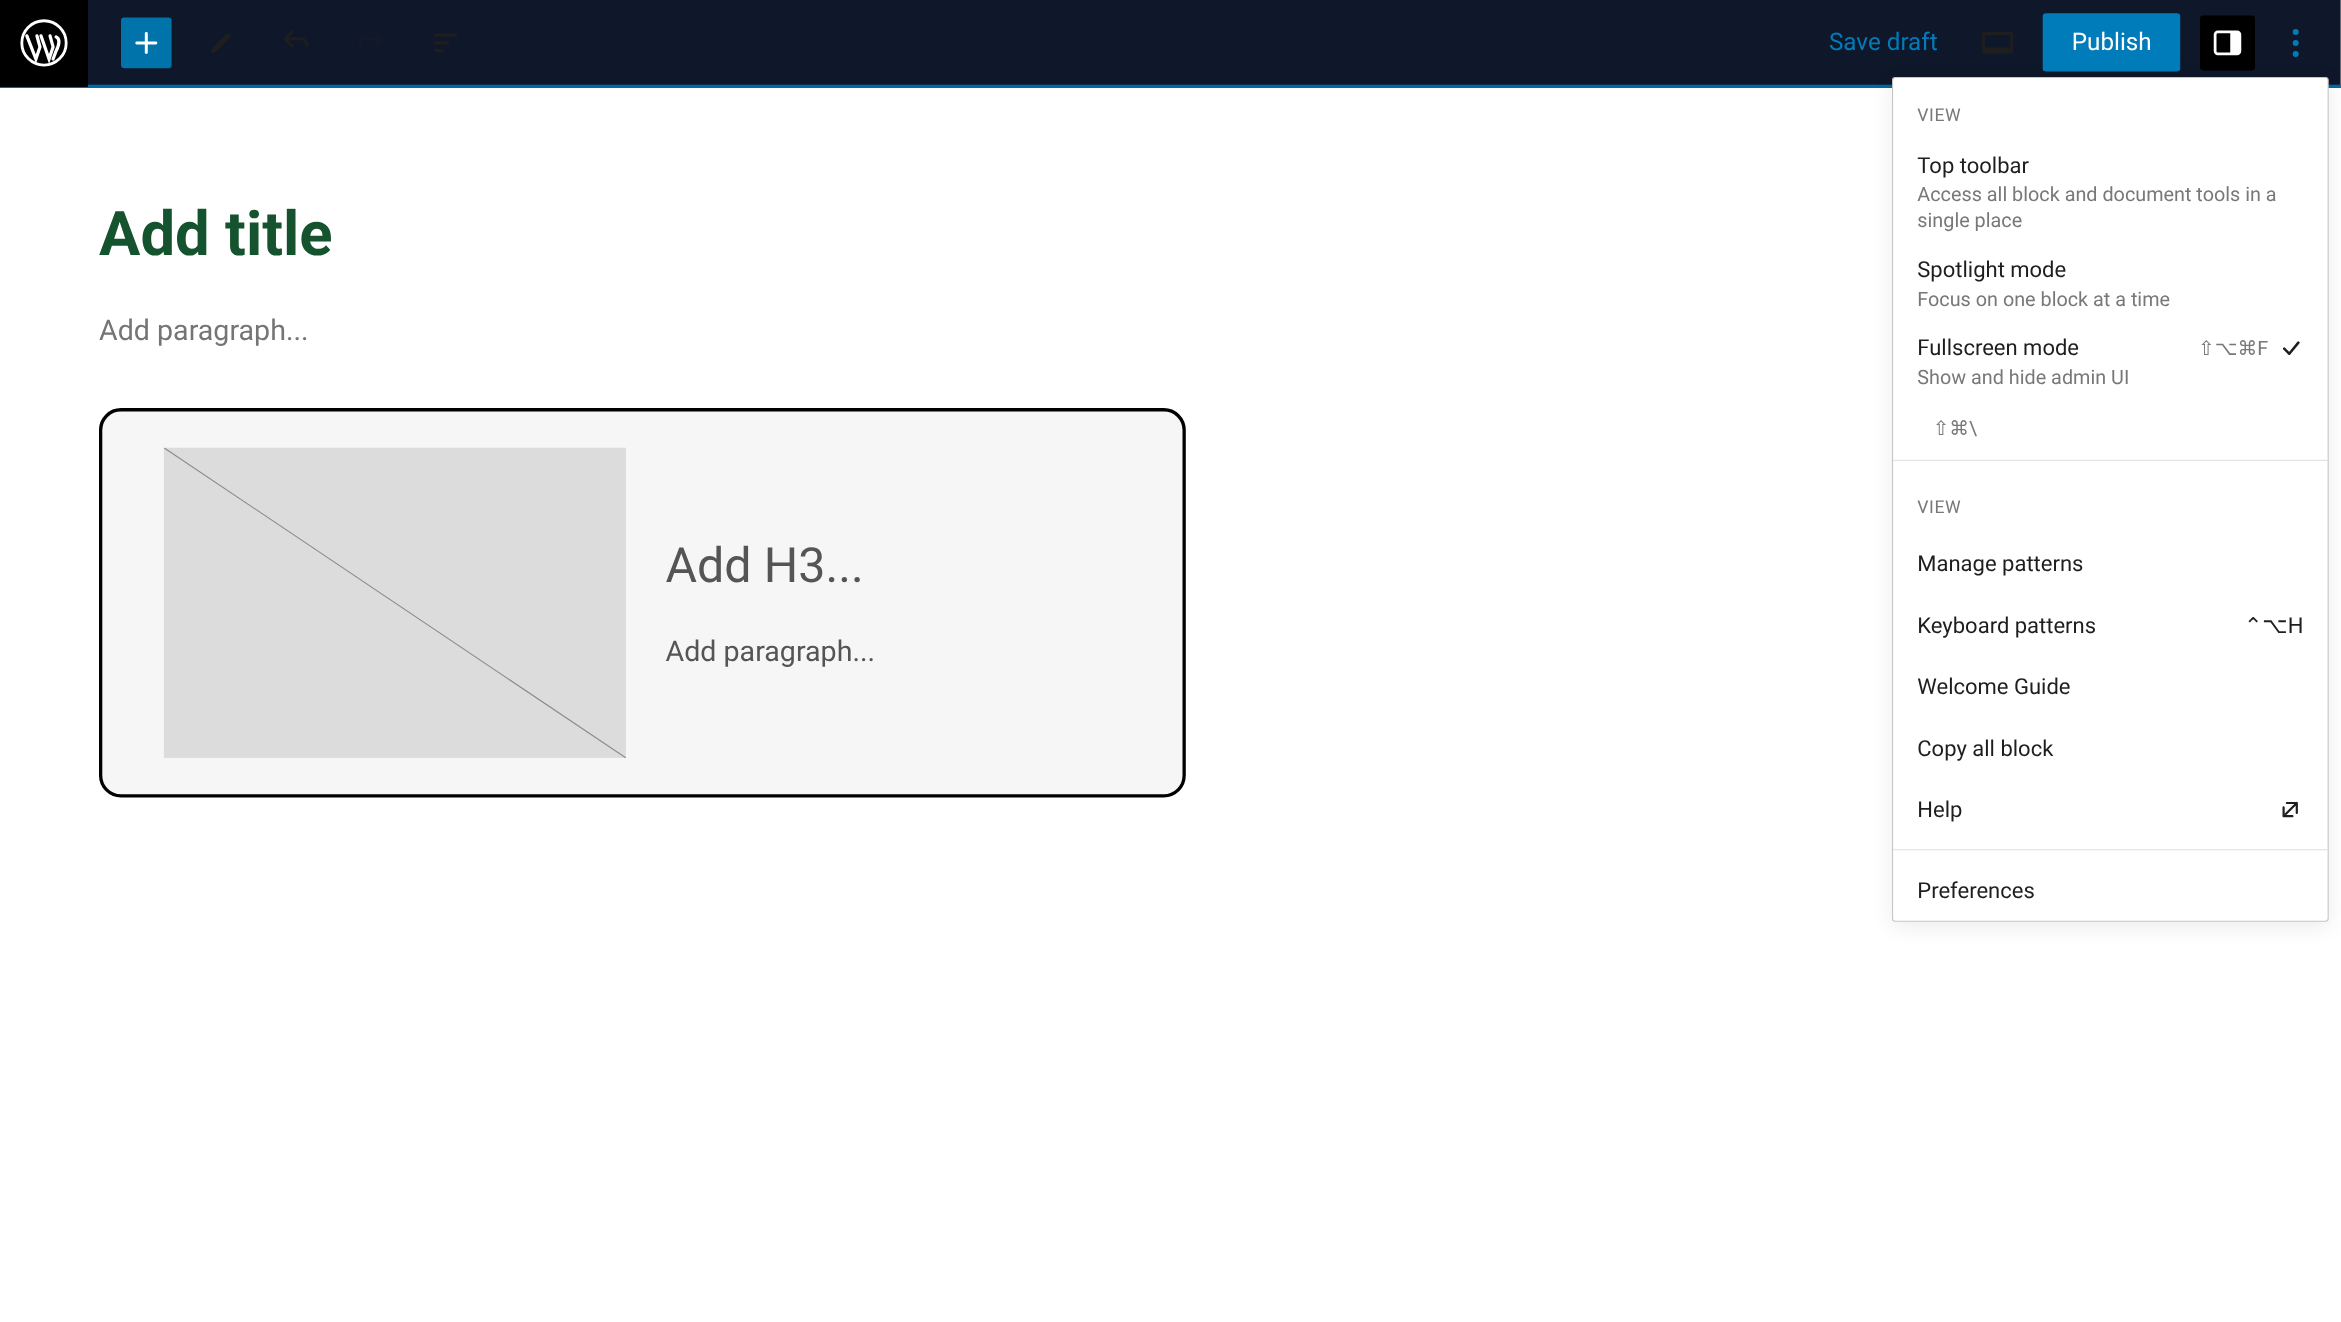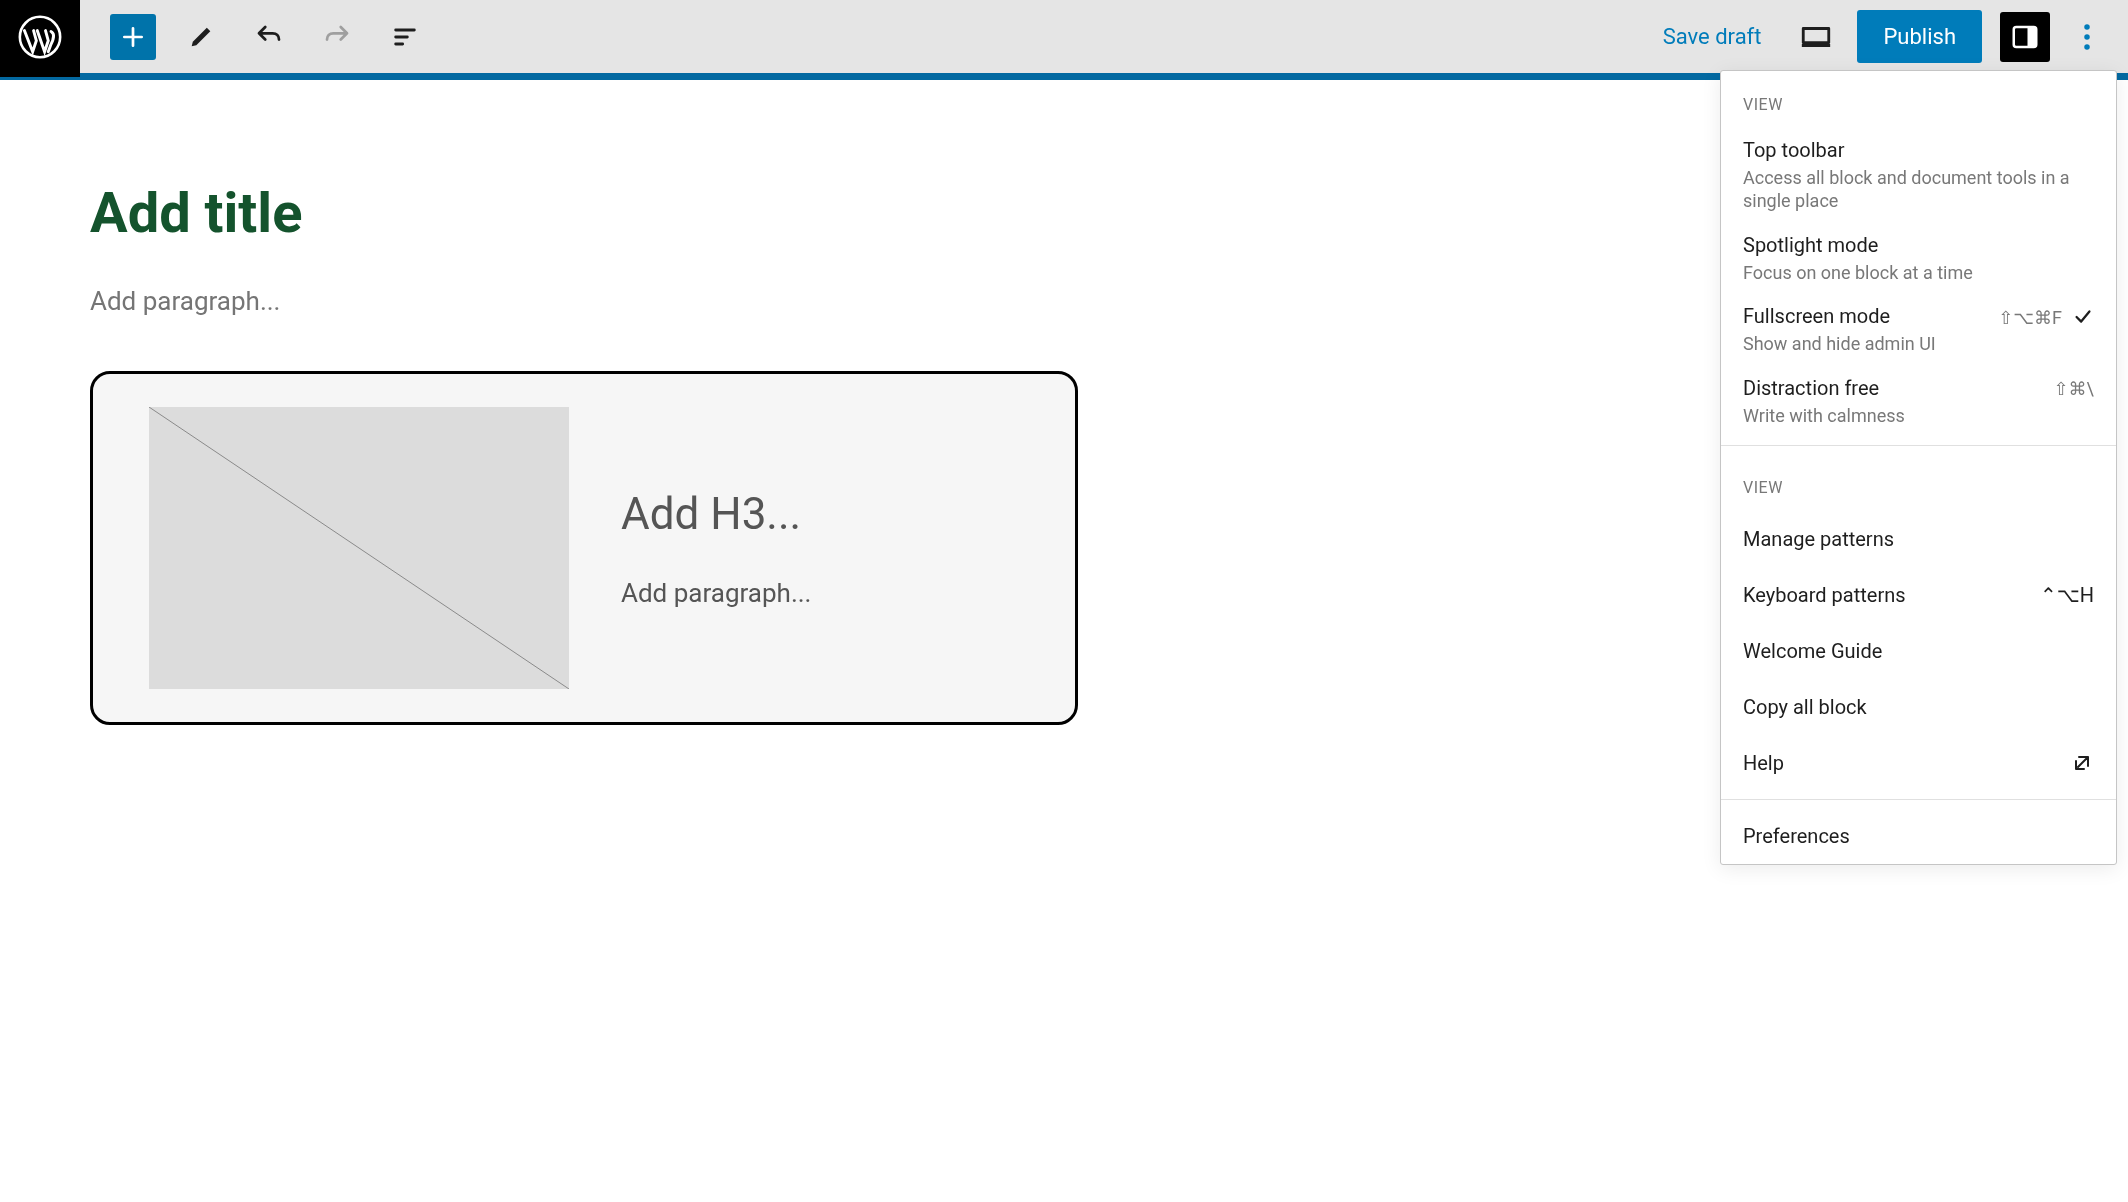--- a/index.html
+++ b/index.html
@@ -10,22 +10,22 @@
       height: 1202px;
       overflow: hidden;
       position: relative;
     }
 
     
     .top-toolbar {
       display: flex;
       align-items: center;
       height: 80px;
-      border-bottom: 7px solid #0369a1;
-      background: #e5e5e5;
+      border-bottom: 3px solid #0369a1;
+      background: #0f172a;
     }
     .wp-logo {
       width: 80px;
       height: 80px;
       background: #000;
       display: flex;
       align-items: center;
       justify-content: center;
     }
     .toolbar-left {
@@ -108,21 +108,21 @@
       font-size: 26px;
       color: #757575;
       margin-bottom: 55px;
     }
     .media-text-block {
       border: 3px solid #000;
       border-radius: 20px;
       background: #f6f6f6;
       padding: 33px 56px;
       display: flex;
-      gap: 52px;
+      gap: 36px;
       width: 988px;
     }
     .media-placeholder {
       width: 420px;
       height: 282px;
       background: #dcdcdc;
       position: relative;
     }
     .media-placeholder svg { position: absolute; top:0; left:0; }
     .media-text-content {
@@ -309,24 +309,20 @@
     </div>
     <div class="menu-item-shortcut">
       <span>⇧⌥⌘F</span>
       <svg width="22" height="22" viewBox="0 0 24 24">
         <path d="M5 12 L10 17 L19 6" stroke="#1e1e1e" stroke-width="2.5" fill="none" stroke-linecap="round" stroke-linejoin="round"></path>
       </svg>
     </div>
   </div>
 
   <div class="menu-item">
-    <div class="menu-item-text">
-      <div class="menu-item-title">Distraction free</div>
-      <div class="menu-item-desc">Write with calmness</div>
-    </div>
     <div class="menu-item-shortcut">
       <span>⇧⌘\</span>
     </div>
   </div>
 
   <hr class="menu-divider">
 
   <div class="menu-section-label">VIEW</div>
 
   <div class="menu-item-simple">

